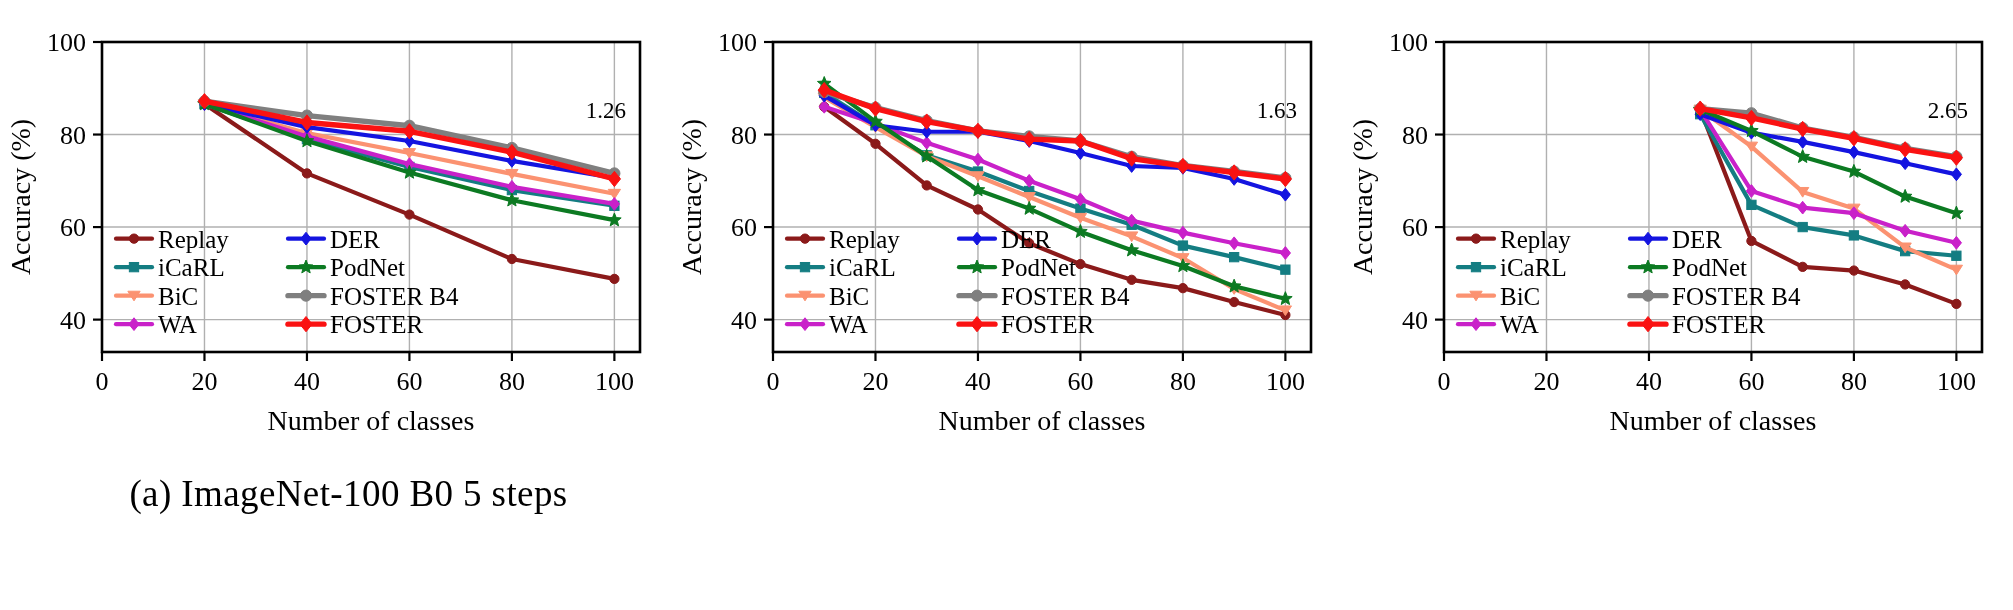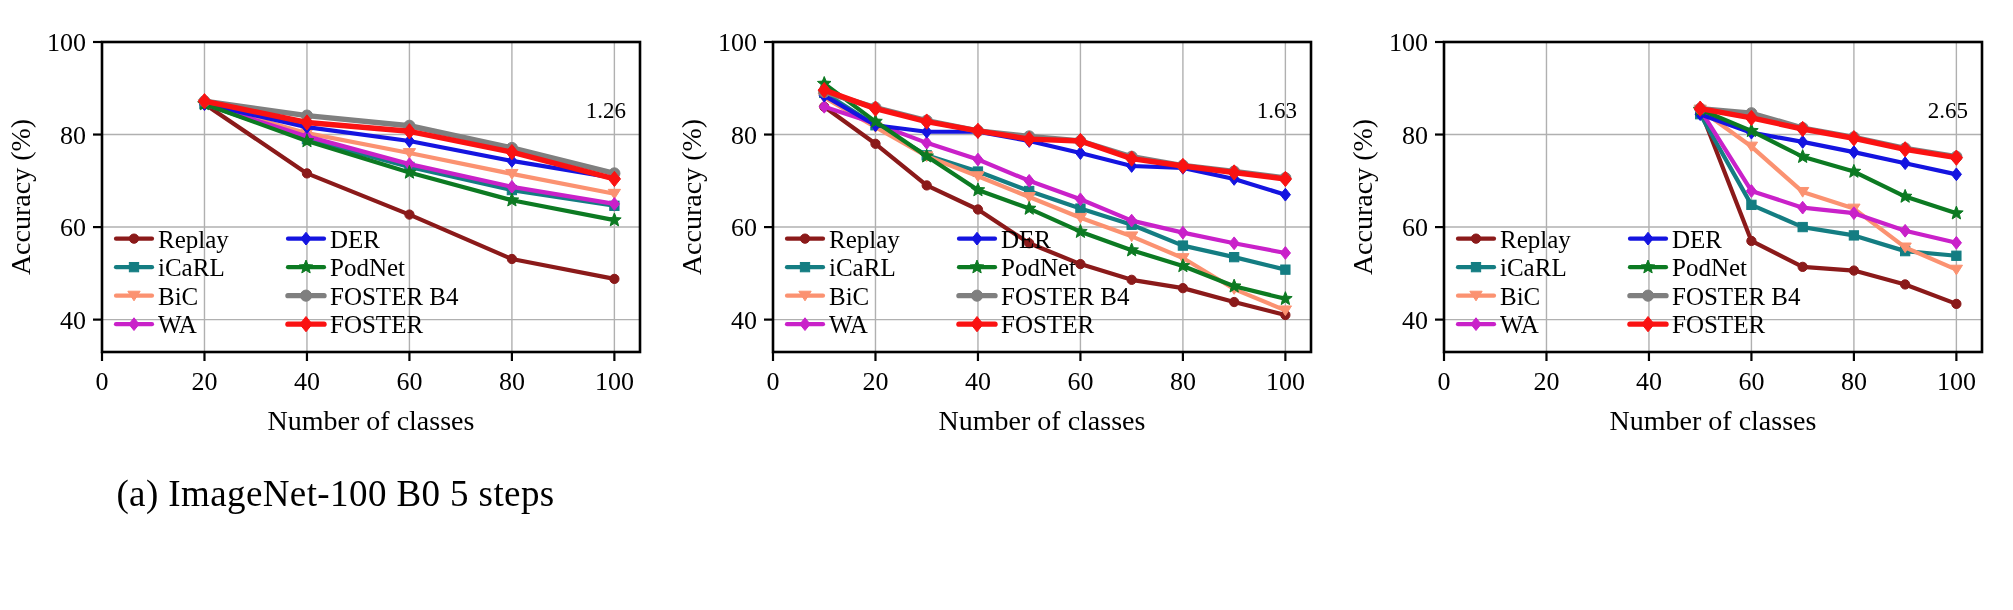--- a/index.html
+++ b/index.html
@@ -44,20 +44,21 @@
     position: absolute;
     left: 0;
     top: 472px;
     width: 671px;
     text-align: center;
     font-size: 37px;
     font-family: "Liberation Serif", "DejaVu Serif", serif;
     color: #000000;
     letter-spacing: 0.4px;
     white-space: nowrap;
+    padding-left: 13px;
   }
   .axis-text {
     font-family: "Liberation Serif", "DejaVu Serif", serif;
     fill: #000000;
   }
   .tick-label { font-size: 26px; }
   .axis-title { font-size: 28px; }
   .legend-label {
     font-size: 25px;
     font-family: "Liberation Serif", "DejaVu Serif", serif;

